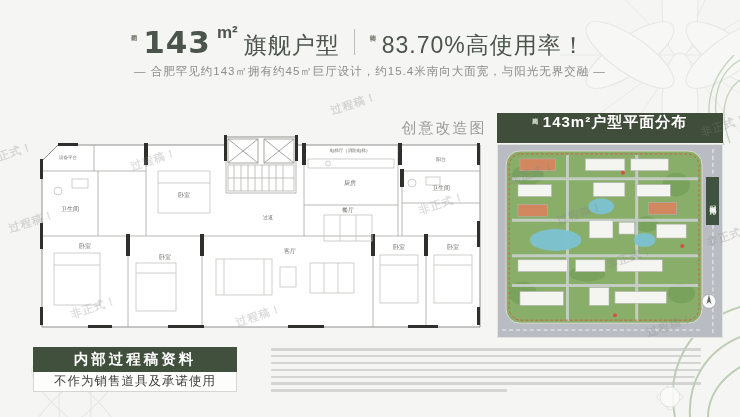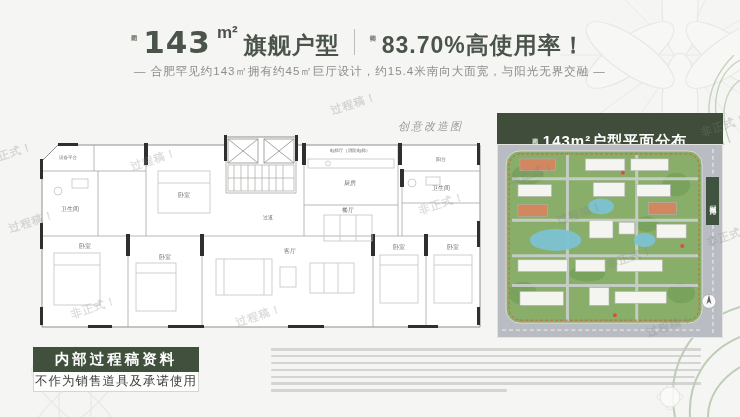--- a/index.html
+++ b/index.html
@@ -4,43 +4,43 @@
 <style>
   html,body{margin:0;padding:0;background:#ddd;}
   .stage{position:relative;width:740px;height:417px;background:#f5f5f3;overflow:hidden;
          font-family:"Liberation Sans","DejaVu Sans",sans-serif;}
   
   .hdr{position:absolute;top:22px;left:0;width:716px;display:flex;justify-content:center;
        align-items:center;gap:6px;color:#4b544a;}
   .hdr .vpre{writing-mode:vertical-rl;font-size:6px;line-height:7px;color:#707869;height:24px;letter-spacing:0;}
   .hdr .num{font-size:31px;font-weight:bold;letter-spacing:1px;font-family:"DejaVu Sans",sans-serif;}
   .hdr .unit{font-size:17px;font-weight:bold;vertical-align:top;position:relative;top:-9px;}
-  .hdr .big{font-size:23px;font-weight:bold;letter-spacing:1px;margin-top:8px;}
+  .hdr .big{font-size:23px;font-weight:normal;letter-spacing:1px;margin-top:8px;}
   .hdr .vbar{width:1px;height:26px;background:#bcbcb8;margin:0 8px;}
   .sub{position:absolute;top:64px;left:0;width:740px;text-align:center;font-size:11.5px;
        color:#8c8c8a;letter-spacing:1px;}
   
-  .caption{position:absolute;left:398px;top:119px;width:92px;text-align:left;
-           font-size:11px;color:#9b9b98;letter-spacing:2px;font-style:italic;}
+  .caption{position:absolute;left:398px;top:119px;width:92px;text-align:center;
+           font-size:15px;color:#9b9b98;letter-spacing:2px;}
   .plan{position:absolute;left:28px;top:131px;width:462px;height:211px;}
   .plan svg{width:100%;height:100%;}
   .plan text{font-family:"Liberation Sans","DejaVu Sans",sans-serif;fill:#6e6e6c;}
   
-  .panel-title{position:absolute;left:497px;top:113px;width:226px;height:38px;background:#3f4d3a;
-               color:#fff;display:flex;align-items:flex-end;justify-content:center;gap:4px;
+  .panel-title{position:absolute;left:497px;top:113px;width:226px;height:30px;background:#3f4d3a;
+               color:#fff;display:flex;align-items:flex-start;justify-content:center;gap:4px;
                font-size:15px;font-weight:bold;letter-spacing:1px;}
   .panel-title .vpre{writing-mode:vertical-rl;font-size:5.5px;line-height:6px;color:#c8d0c3;height:18px;}
   .sitemap{position:absolute;left:497px;top:144px;width:226px;height:194px;background:#b9bdc3;
            border:1px solid #e2e2df;box-sizing:border-box;}
   .sitemap svg{width:100%;height:100%;display:block;}
   .roadtab{position:absolute;right:3px;top:32px;width:13px;height:48px;background:#3f5340;
            color:#fff;writing-mode:vertical-rl;font-size:7px;display:flex;align-items:center;
            justify-content:center;letter-spacing:1px;}
   
-  .badge{position:absolute;left:33px;top:347px;width:166px;}
+  .badge{position:absolute;left:33px;top:347px;width:204px;}
   .badge .b1{height:25px;background:#41503d;color:#fff;font-size:14.5px;font-weight:bold;
              display:flex;align-items:center;justify-content:center;letter-spacing:3px;}
   .badge .b2{height:20px;background:#fdfdfc;border:1px solid #d6d6d2;border-top:none;
              color:#3d3d3b;font-size:12.5px;display:flex;align-items:center;justify-content:center;
              letter-spacing:1px;box-sizing:border-box;text-align:right;}
   .fineprint{position:absolute;left:271px;top:348px;width:430px;}
   .fp{height:2.6px;background:#c8c8c6;margin-bottom:4.3px;border-radius:1px;opacity:.75;}
   
   .wm{position:absolute;color:rgba(128,134,128,.28);font-weight:bold;font-size:11px;
       transform:rotate(-18deg);letter-spacing:1px;white-space:nowrap;pointer-events:none;}

